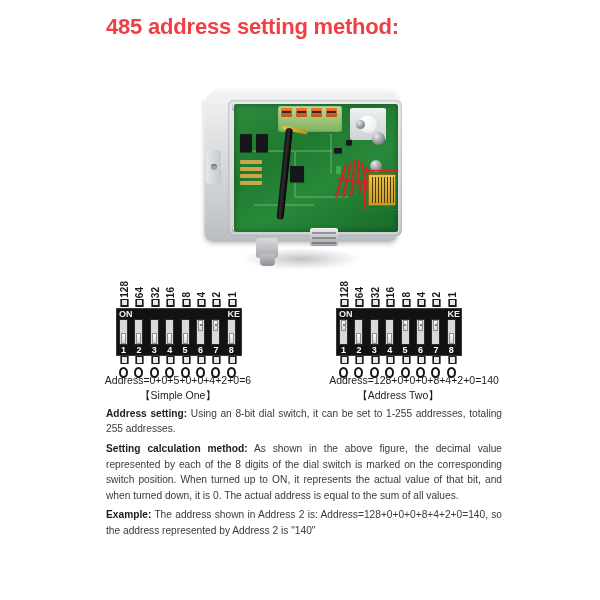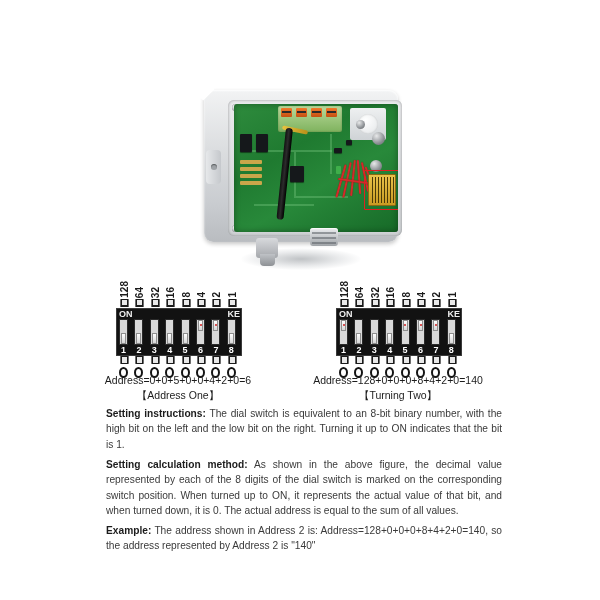--- a/index.html
+++ b/index.html
@@ -199,41 +199,42 @@
   .pads{position:relative;height:12px;width:126px;margin-top:2px;}
   .pads i{
     position:absolute;top:0;width:9px;height:11px;display:block;
     border:2px solid #141414;border-radius:50%;box-sizing:border-box;background:#ffffff;
   }
   .addr{
     position:absolute;top:374px;width:260px;text-align:center;
     font-size:10.5px;color:#1c1c1c;white-space:nowrap;
   }
   .addr.one{left:48px;}
-  .addr.two{left:268px;}
+  .addr.two{left:284px;}
   .addrlbl{
     position:absolute;top:389px;width:260px;text-align:center;
     font-size:10.5px;color:#1c1c1c;white-space:nowrap;
   }
   .addrlbl.one{left:48px;}
   .addrlbl.two{left:268px;}
 
   
   .body-text{
     position:absolute;left:106px;top:406px;width:396px;
     font-size:10.2px;line-height:15.4px;color:#3a3a3a;text-align:justify;
   }
   .body-text p{margin:0 0 4.5px 0;}
   .body-text b{color:#1c1c1c;font-weight:bold;}
 </style>
 </head>
 <body>
 
 <div class="page">
 
+  <div class="title">485 address setting method:</div>
 
   <div class="photo">
     <div class="shadow"></div>
 
     <div class="case">
       <div class="ear l">
           <div class="hole"></div>
         </div>
       <div class="ear r">
           <div class="hole"></div>
@@ -396,21 +397,21 @@
         <i style="left: 18.4px;"></i>
         <i style="left: 33.8px;"></i>
         <i style="left: 49.2px;"></i>
         <i style="left: 64.6px;"></i>
         <i style="left: 80px;"></i>
         <i style="left: 95.4px;"></i>
         <i style="left: 110.8px;"></i>
       </div>
   </div>
   <div class="addr one">Address=0+0+5+0+0+4+2+0=6</div>
-  <div class="addrlbl one">【Address One】</div>
+  <div class="addrlbl one">【Simple One】</div>
 
   <div class="figure two">
     <div class="weights">
         <span style="left: 4px;">128</span>
         <span style="left: 19.4px;">64</span>
         <span style="left: 34.8px;">32</span>
         <span style="left: 50.2px;">16</span>
         <span style="left: 65.6px;">8</span>
         <span style="left: 81px;">4</span>
         <span style="left: 96.4px;">2</span>
@@ -481,21 +482,21 @@
         <i style="left: 18.4px;"></i>
         <i style="left: 33.8px;"></i>
         <i style="left: 49.2px;"></i>
         <i style="left: 64.6px;"></i>
         <i style="left: 80px;"></i>
         <i style="left: 95.4px;"></i>
         <i style="left: 110.8px;"></i>
       </div>
   </div>
   <div class="addr two">Address=128+0+0+0+8+4+2+0=140</div>
-  <div class="addrlbl two">【Turning Two】</div>
+  <div class="addrlbl two">【Address Two】</div>
 
   <div class="body-text">
-      <p><b>Setting instructions:</b> The dial switch is equivalent to an 8-bit binary number, with the high bit on the left and the low bit on the right. Turning it up to ON indicates that the bit is 1.</p>
+      <p><b>Address setting:</b> Using an 8-bit dial switch, it can be set to 1-255 addresses, totaling 255 addresses.</p>
       <p><b>Setting calculation method:</b> As shown in the above figure, the decimal value represented by each of the 8 digits of the dial switch is marked on the corresponding switch position. When turned up to ON, it represents the actual value of that bit, and when turned down, it is 0. The actual address is equal to the sum of all values.</p>
       <p><b>Example:</b> The address shown in Address 2 is: Address=128+0+0+0+8+4+2+0=140, so the address represented by Address 2 is "140"</p>
     </div>
 
 </div>
 
 </body></html>

